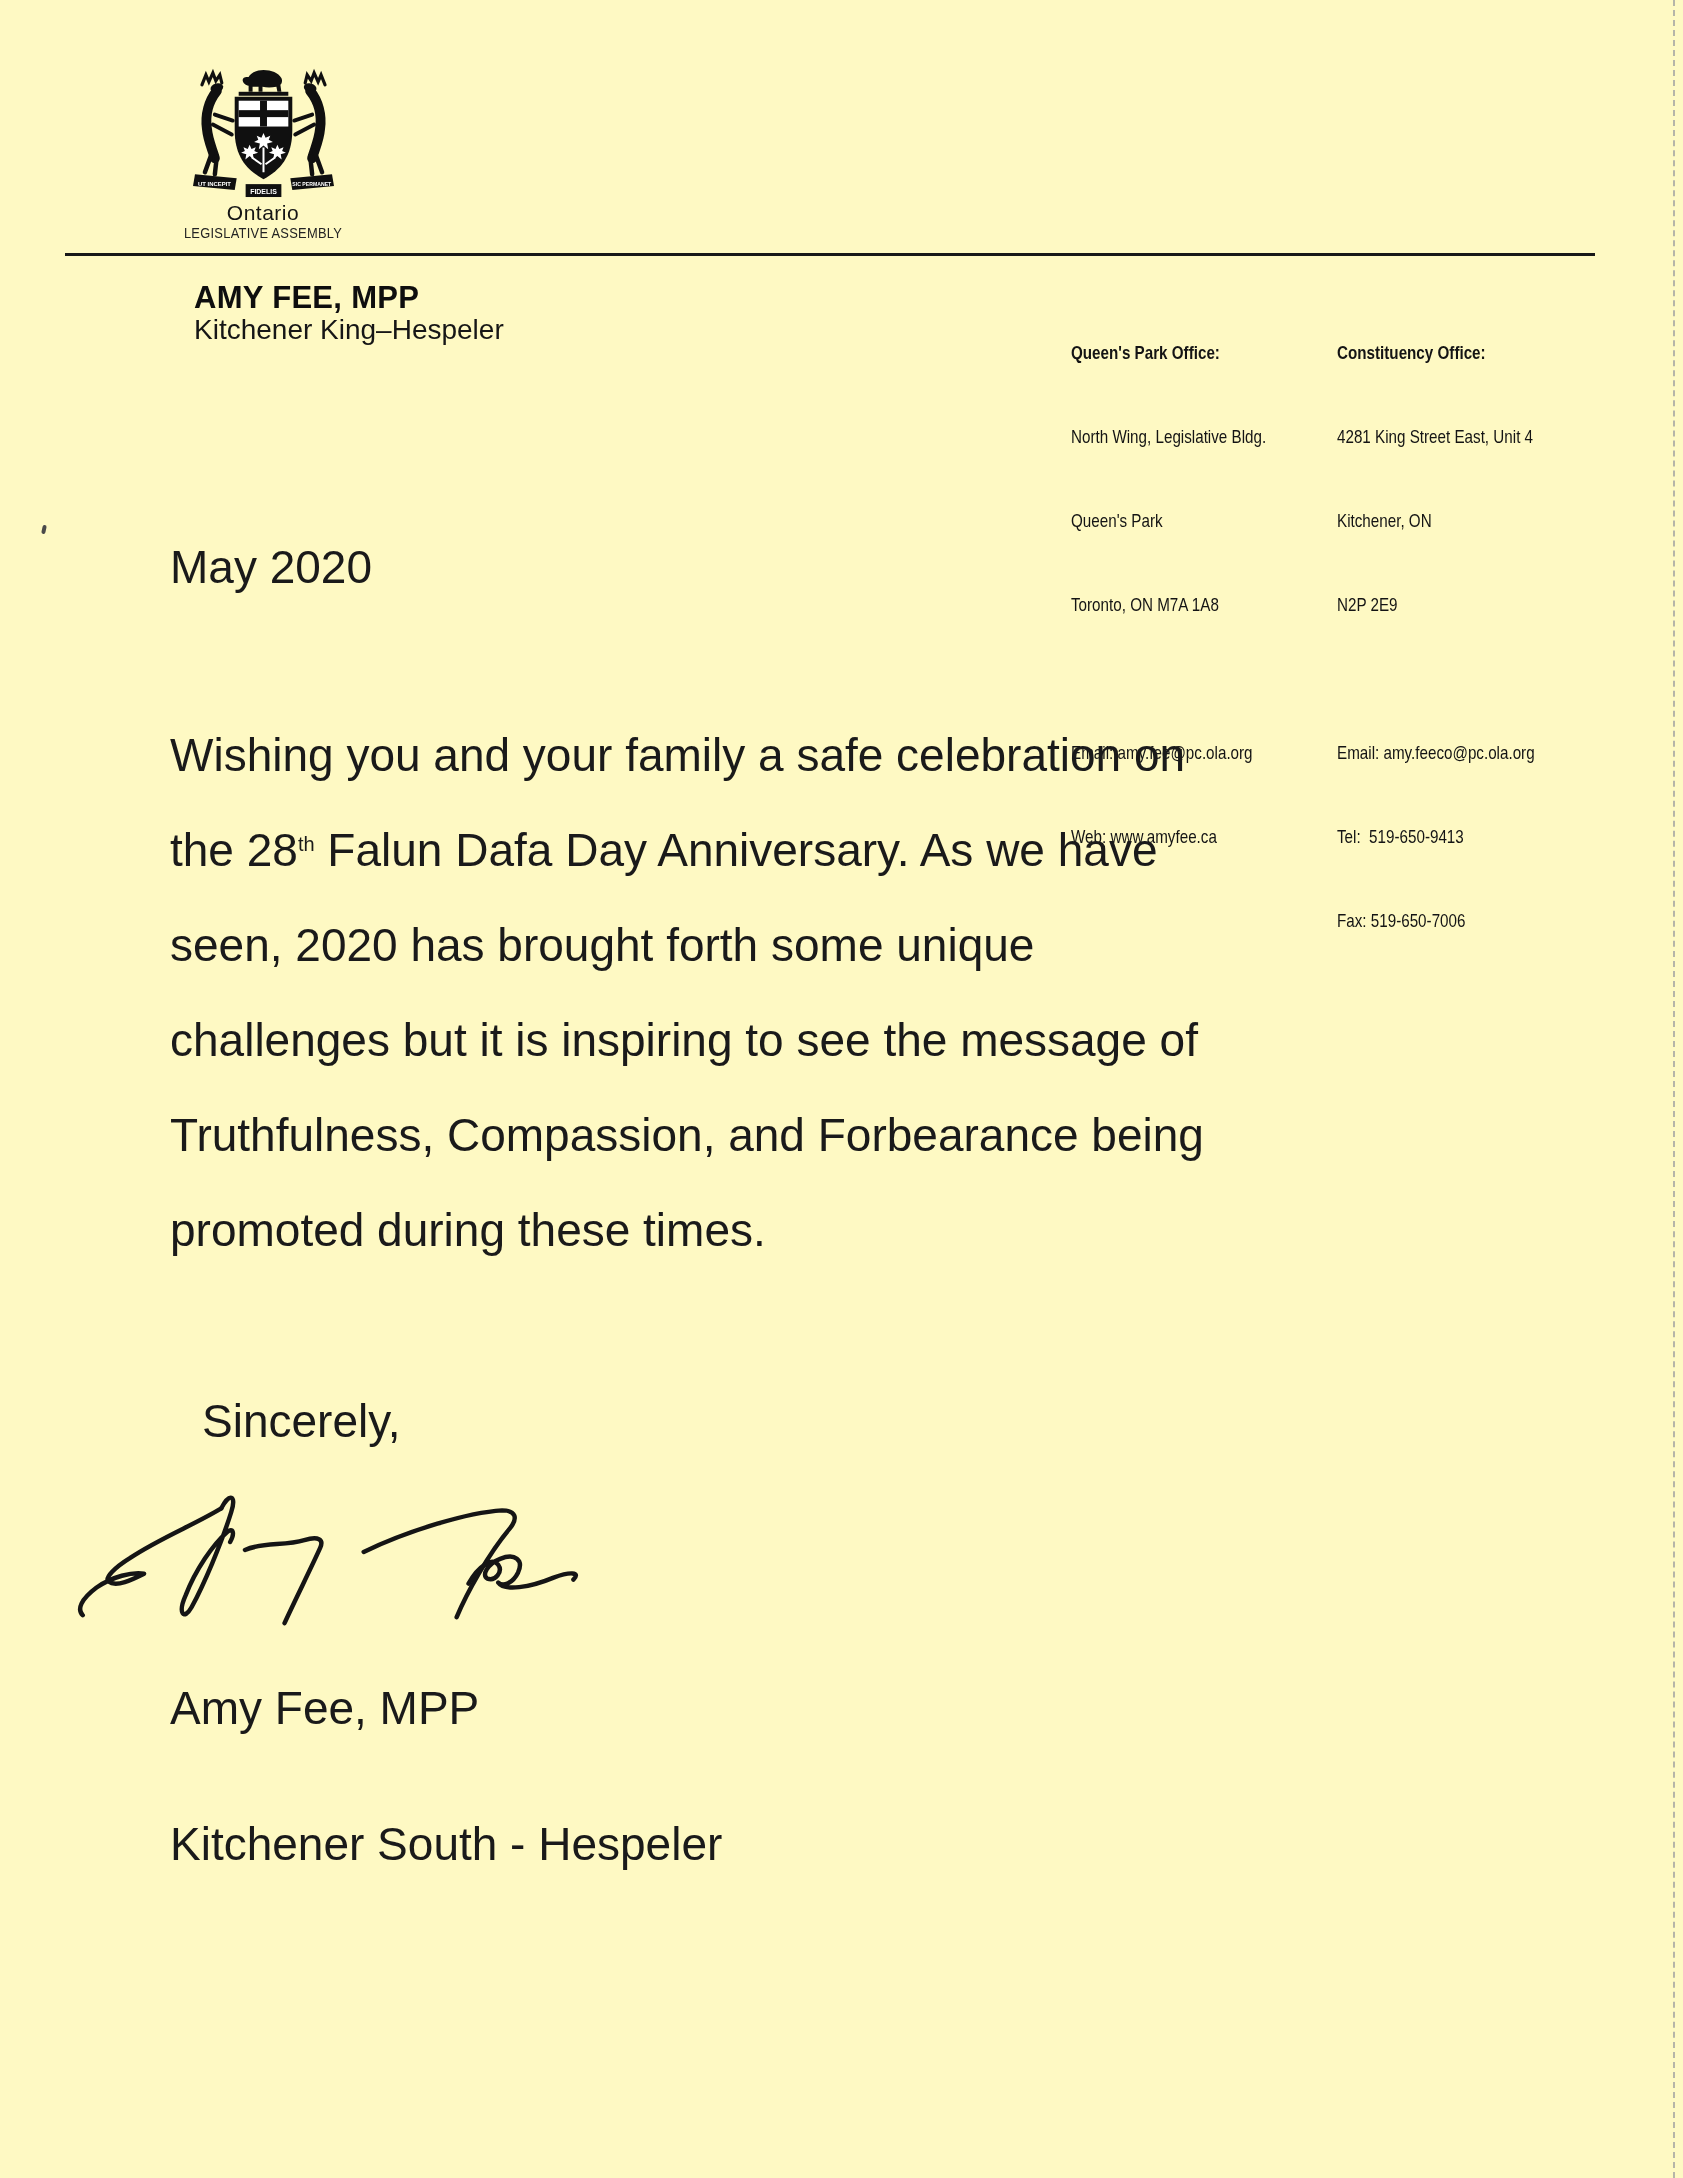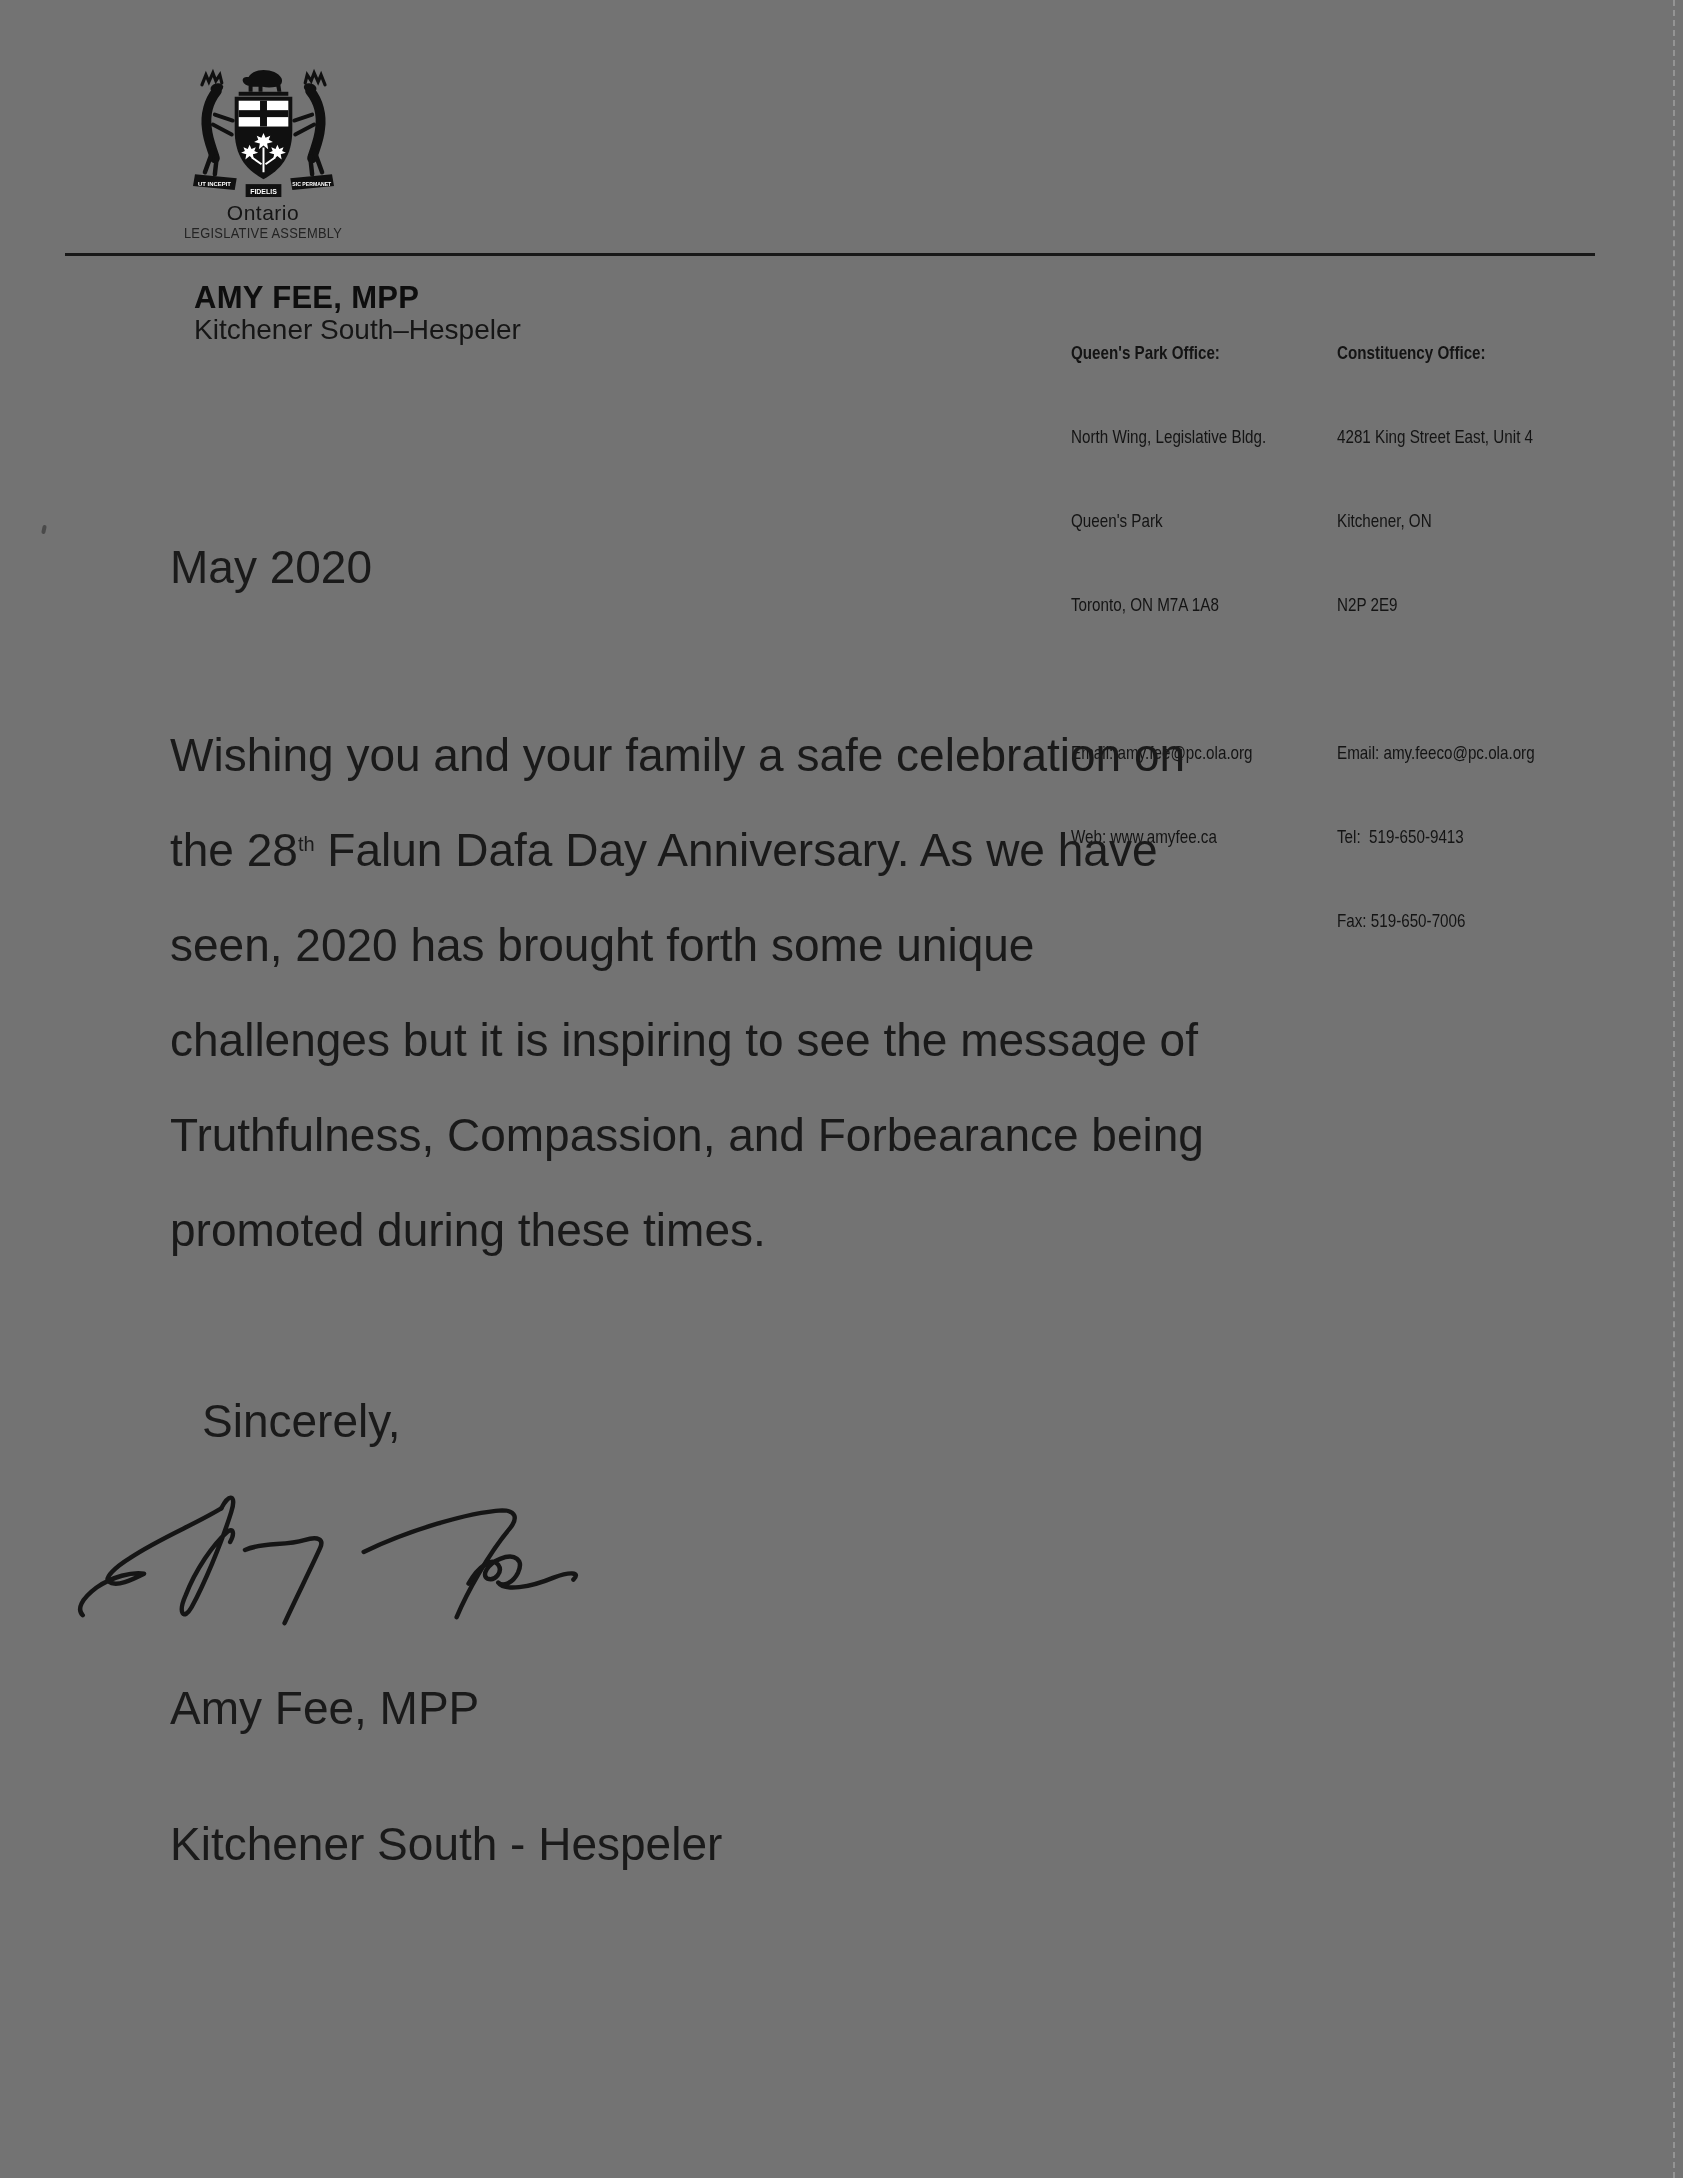--- a/index.html
+++ b/index.html
@@ -1,17 +1,17 @@
 <!DOCTYPE html>
 <html><head>
 <meta charset="utf-8">
 <style>
   html,body{margin:0;padding:0;background:#e8e8e8;}
   .page{
-    position:relative;width:1683px;height:2178px;background:#737373;
+    position:relative;width:1683px;height:2178px;background:#fef9c3;
     font-family:"Liberation Sans",sans-serif;color:#171717;overflow:hidden;
   }
   .abs{position:absolute;}
   
   .logo-block{left:149px;top:63px;width:228px;text-align:center;}
   .arms{display:block;margin:0 auto;}
   .arms .ink{fill:#101010;}
   .arms .stroke{stroke:#101010;fill:none;stroke-linecap:round;}
   .arms text{font-family:"Liberation Sans",sans-serif;fill:#ffffff;font-weight:bold;}
   .org-name{font-size:21px;font-weight:500;color:#151515;letter-spacing:0.5px;margin-top:1px;}
@@ -87,21 +87,21 @@
         <text x="75" y="131.5" font-size="7" text-anchor="middle">FIDELIS</text>
       </g>
     </svg>
     <div class="org-name">Ontario</div>
     <div class="org-sub">LEGISLATIVE ASSEMBLY</div>
   </div>
 
   <div class="abs rule"></div>
 
   <div class="abs mpp-name">AMY FEE, MPP</div>
-  <div class="abs mpp-riding">Kitchener South–Hespeler</div>
+  <div class="abs mpp-riding">Kitchener King–Hespeler</div>
 
   <div class="abs office qp">
     <div class="office-title">Queen's Park Office:</div>
     <div>North Wing, Legislative Bldg.</div>
     <div>Queen's Park</div>
     <div>Toronto, ON M7A 1A8</div>
     <div class="gap"></div>
     <div>Email: amy.fee@pc.ola.org</div>
     <div>Web: www.amyfee.ca</div>
   </div>

